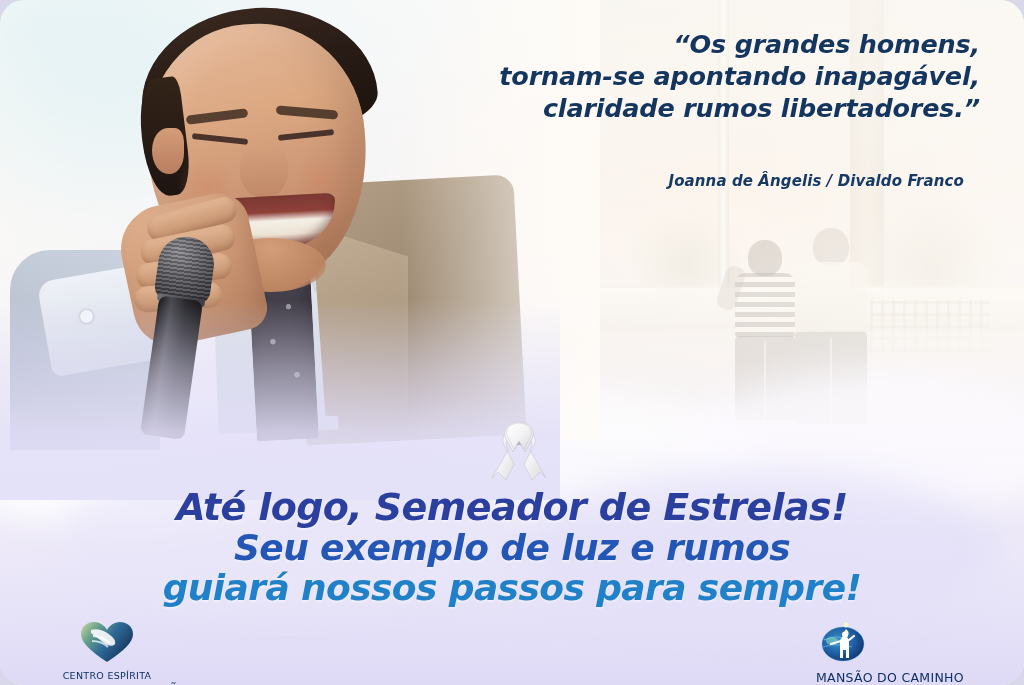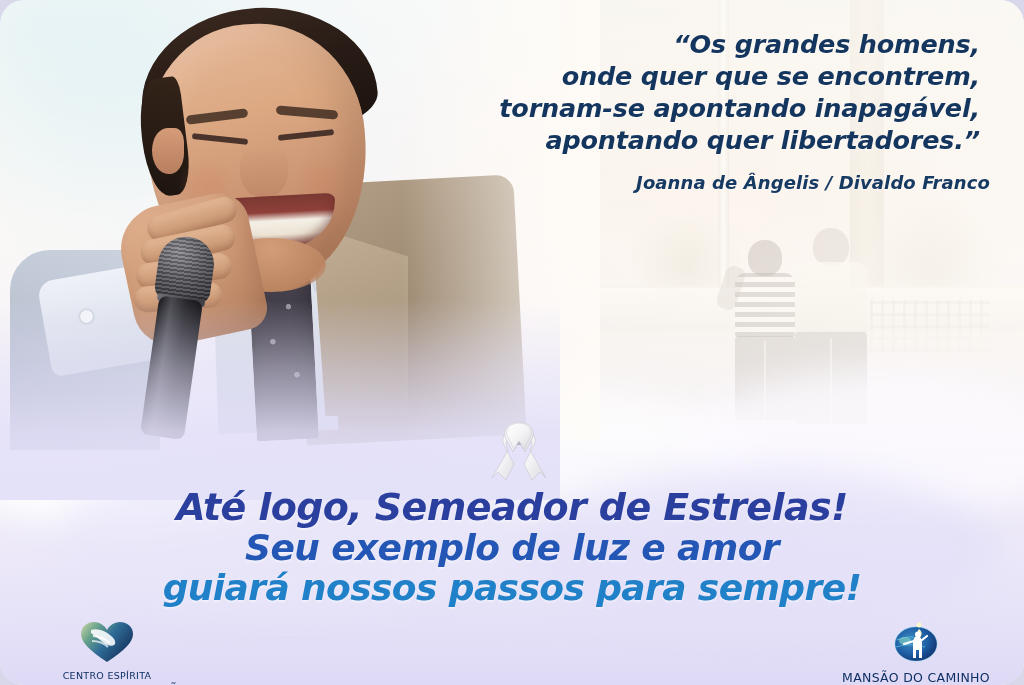--- a/index.html
+++ b/index.html
@@ -285,25 +285,25 @@
     text-align:right;
     font-family:"DejaVu Sans", sans-serif;
     font-style:italic; font-weight:bold;
     font-size:25.5px; line-height:32px;
     letter-spacing:-0.2px;
     color:#14355e;
     text-shadow:0 1px 1px rgba(255,255,255,0.55);
   }
   .quote .ql { display:block; white-space:nowrap; }
   .quote-author {
-    position:absolute; right:34px; top:172px; width:600px;
+    position:absolute; right:60px; top:172px; width:600px;
     text-align:right;
     font-family:"DejaVu Sans", sans-serif;
     font-style:italic; font-weight:bold;
-    font-size:18px; color:#173a63;
+    font-size:15px; color:#173a63;
     letter-spacing:0.1px;
     text-shadow:0 1px 1px rgba(255,255,255,0.5);
   }
 
   
   .ribbon { position:absolute; left:486px; top:412px; width:66px; height:74px; }
 
   
   .headline {
     position:absolute; left:0; right:0; top:486px;
@@ -312,21 +312,21 @@
     font-style:italic; font-weight:bold;
     letter-spacing:-0.6px;
   }
   .hl { display:block; white-space:nowrap; }
   .hl1 { font-size:38px; line-height:42px; color:#2b3f9e; text-shadow:0 2px 2px rgba(255,255,255,0.45);font-style:italic; }
   .hl2 { font-size:36px; line-height:40px; color:#2457b5; text-shadow:0 2px 2px rgba(255,255,255,0.45); }
   .hl3 { font-size:36px; line-height:40px; color:#2080c8; text-shadow:0 2px 2px rgba(255,255,255,0.45); }
 
   
   .logo-left { position:absolute; left:12px; top:620px; width:190px; text-align:center; }
-  .logo-right { position:absolute; right:8px; top:616px; width:200px; text-align:center; }
+  .logo-right { position:absolute; right:8px; top:616px; width:200px; }
 
   .logo-text {
     font-family:"DejaVu Sans", sans-serif;
     font-weight:normal; color:#0e2f63;
     letter-spacing:0.3px;
   }
   .lt-small { font-size:9.5px; line-height:12px; }
   .lt-big   { font-size:12.5px; line-height:15px; }
   .lt-right { font-size:12.5px; line-height:15px; }
   .logo-mark { display:block; margin:0 auto 2px; }
@@ -409,23 +409,22 @@
       <div class="ring"></div>
       <div class="body"></div>
     </div>
 
     <div class="portrait-edge"></div>
     <div class="portrait-fade"></div>
   </div>
 
   <div class="quote">
     <span class="ql">“Os grandes homens,</span>
-    <span class="ql">onde quer que se encontrem,</span>
     <span class="ql">tornam-se apontando inapagável,</span>
-    <span class="ql">apontando quer libertadores.”</span>
+    <span class="ql">claridade rumos libertadores.”</span>
   </div>
   <div class="quote-author">Joanna de Ângelis / Divaldo Franco</div>
 
   <div class="ribbon">
     <svg viewBox="0 0 66 74" width="66" height="74" aria-hidden="true">
       <defs>
         <linearGradient id="rbg" x1="0" y1="0" x2="1" y2="1">
           <stop offset="0%" stop-color="#ffffff"></stop>
           <stop offset="55%" stop-color="#f2f2f4"></stop>
           <stop offset="100%" stop-color="#d8d8de"></stop>
@@ -436,21 +435,21 @@
         <path d="M33 16 C45 16 52 24 48 33 L38 52 L46 68 L54 60 L60 66 L44 38 C49 30 44 22 33 22 Z"></path>
         <path d="M33 10 C23 10 17 17 19 25 L27 40 L33 30 L39 40 L47 25 C49 17 43 10 33 10 Z"></path>
       </g>
       <path d="M33 14 C27 14 23 18 24 23 L30 33 L36 33 L42 23 C43 18 39 14 33 14 Z" fill="#8e8e99" opacity="0.55"></path>
       <path d="M33 11 C24 11 19 17 21 24 L28 37 L33 29 L38 37 L45 24 C47 17 42 11 33 11 Z" fill="url(#rbg)" stroke="#cdcdd6" stroke-width="0.7"></path>
     </svg>
   </div>
 
   <div class="headline">
     <span class="hl hl1">Até logo, Semeador de Estrelas!</span>
-    <span class="hl hl2">Seu exemplo de luz e amor</span>
+    <span class="hl hl2">Seu exemplo de luz e rumos</span>
     <span class="hl hl3">guiará nossos passos para sempre!</span>
   </div>
 
   <div class="logo-left">
     <span class="logo-mark">
       <svg viewBox="0 0 60 44" width="60" height="44" aria-hidden="true">
         <defs>
           <linearGradient id="hg" x1="0" y1="0" x2="1" y2="0.6">
             <stop offset="0%" stop-color="#cfd8a8"></stop>
             <stop offset="28%" stop-color="#6aa38c"></stop>

